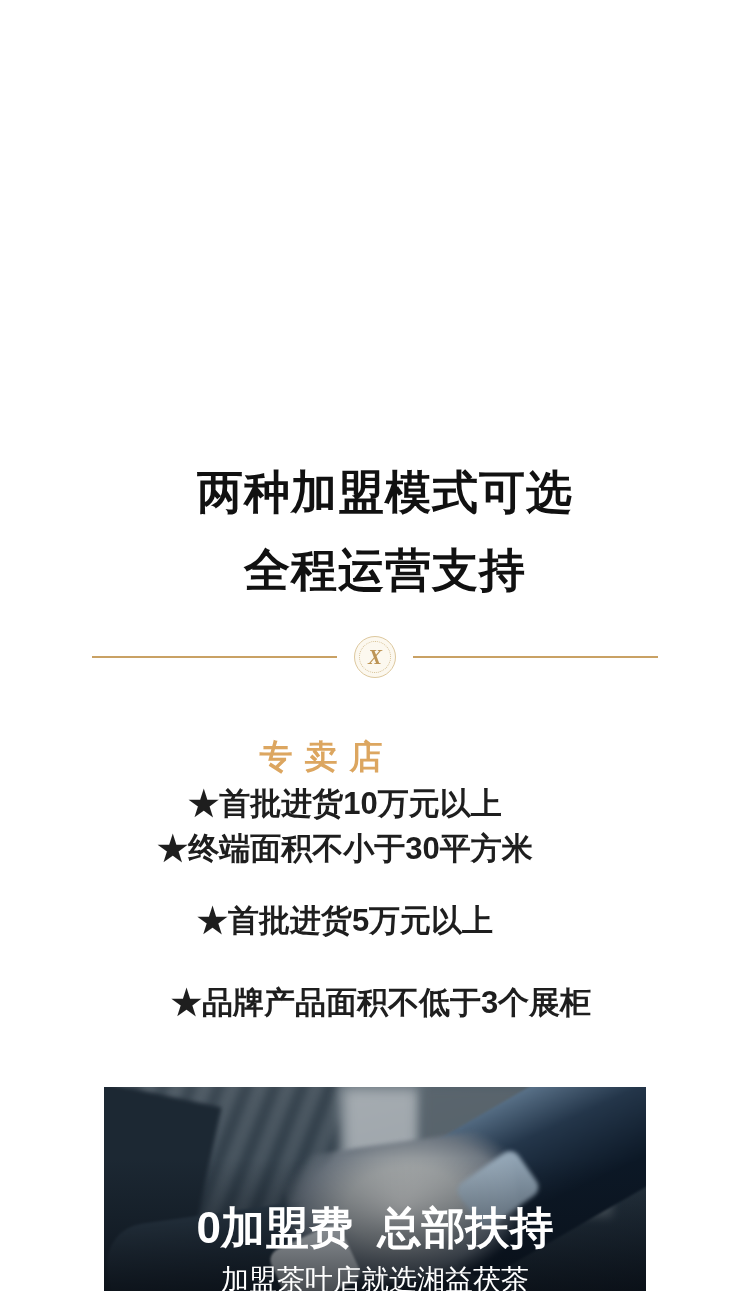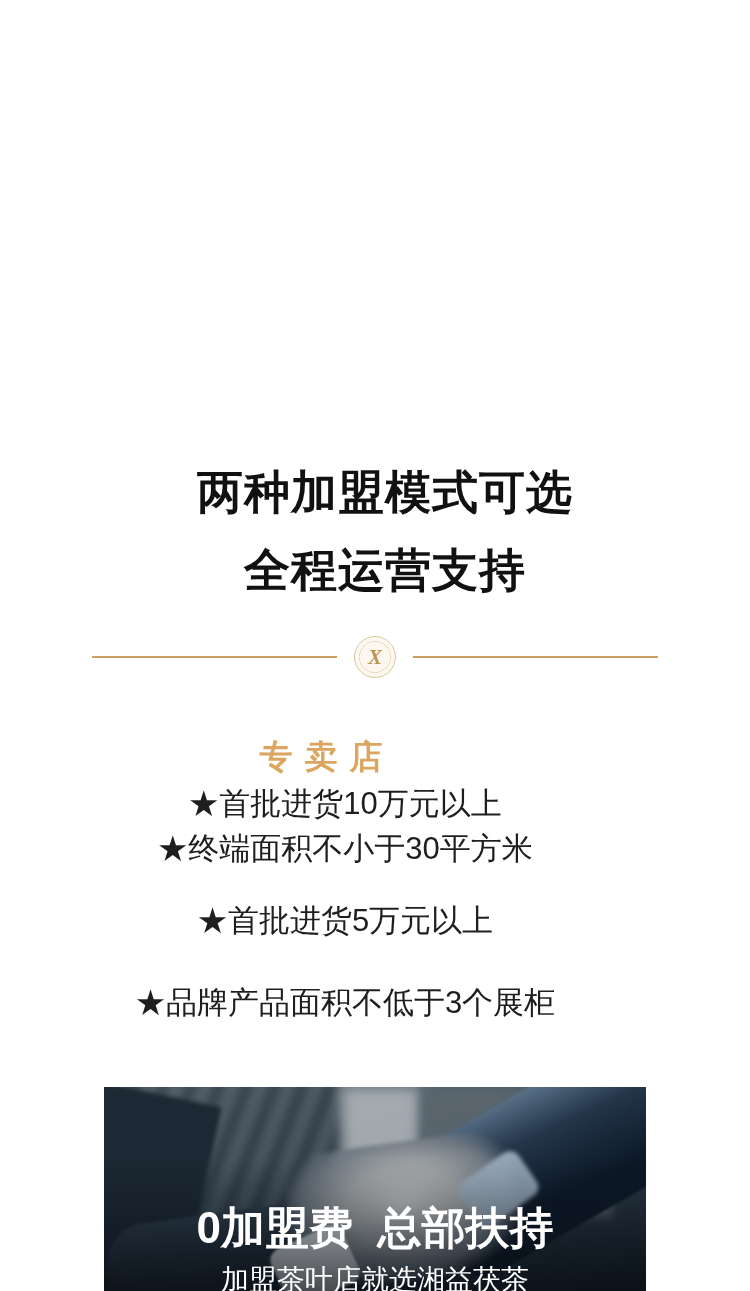--- a/index.html
+++ b/index.html
@@ -55,23 +55,23 @@
            display:flex; align-items:center; justify-content:center; }
   .badge-ring { position:absolute; inset:4px; border:1px dotted #d5bf93; border-radius:50%; }
   .badge-x { font-family:"Liberation Serif", serif; font-style:italic; font-weight:bold;
              font-size:21px; color:#bd9455; line-height:1; }
 
   
   .sec-title { position:absolute; left:0; width:626px; text-align:center;
                font-size:33px; font-weight:bold; color:#dca660;
                letter-spacing:12px; padding-left:28px; line-height:40px; white-space:pre; }
   .sec-item  { position:absolute; left:0; width:690px; text-align:center;
-               font-size:31px; font-weight:400; color:#1e1e1e; line-height:42px; }
+               font-size:31px; font-weight:700; color:#1e1e1e; line-height:42px; }
   .t1 { top:737px; } .i1a { top:783px; } .i1b { top:828px; }
-  .t2 { top:891px; } .i2a { top:900px; } .i2b { top:982px; }
+  .t2 { top:891px; } .i2a { top:900px; } .i2b { top:982px;margin-left:36px; }
 
   
   .banner { position:absolute; left:104px; top:1087px; width:542px; height:204px; overflow:hidden;
             background: linear-gradient(165deg, #7e8890 0%, #5d6a74 18%, #41505c 40%, #2a3844 65%, #15202b 100%); }
   .banner > div { position:absolute;text-align:center; }
   .blinds { left:-12px; top:-12px; width:250px; height:155px; opacity:.75;
             transform:rotate(-4deg); filter:blur(3px);
             background: repeating-linear-gradient(115deg, #46525c 0 14px, #2c3944 14px 26px); }
   .win-light { left:238px; top:0; width:78px; height:120px; background:#b8bdc1;
                opacity:.8; filter:blur(7px); }

